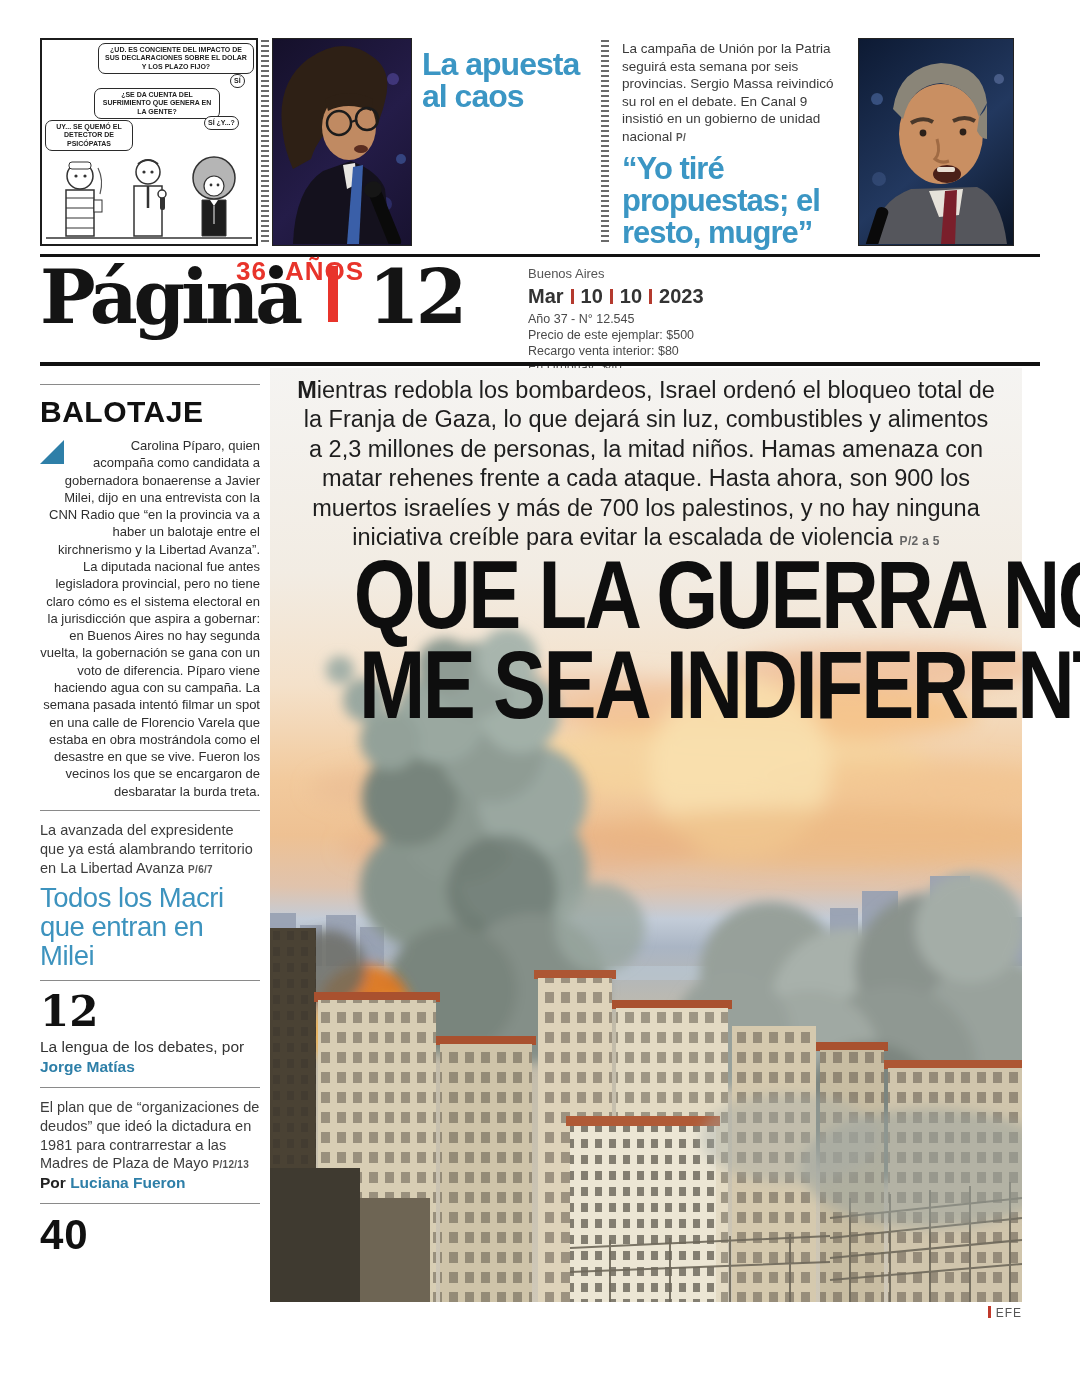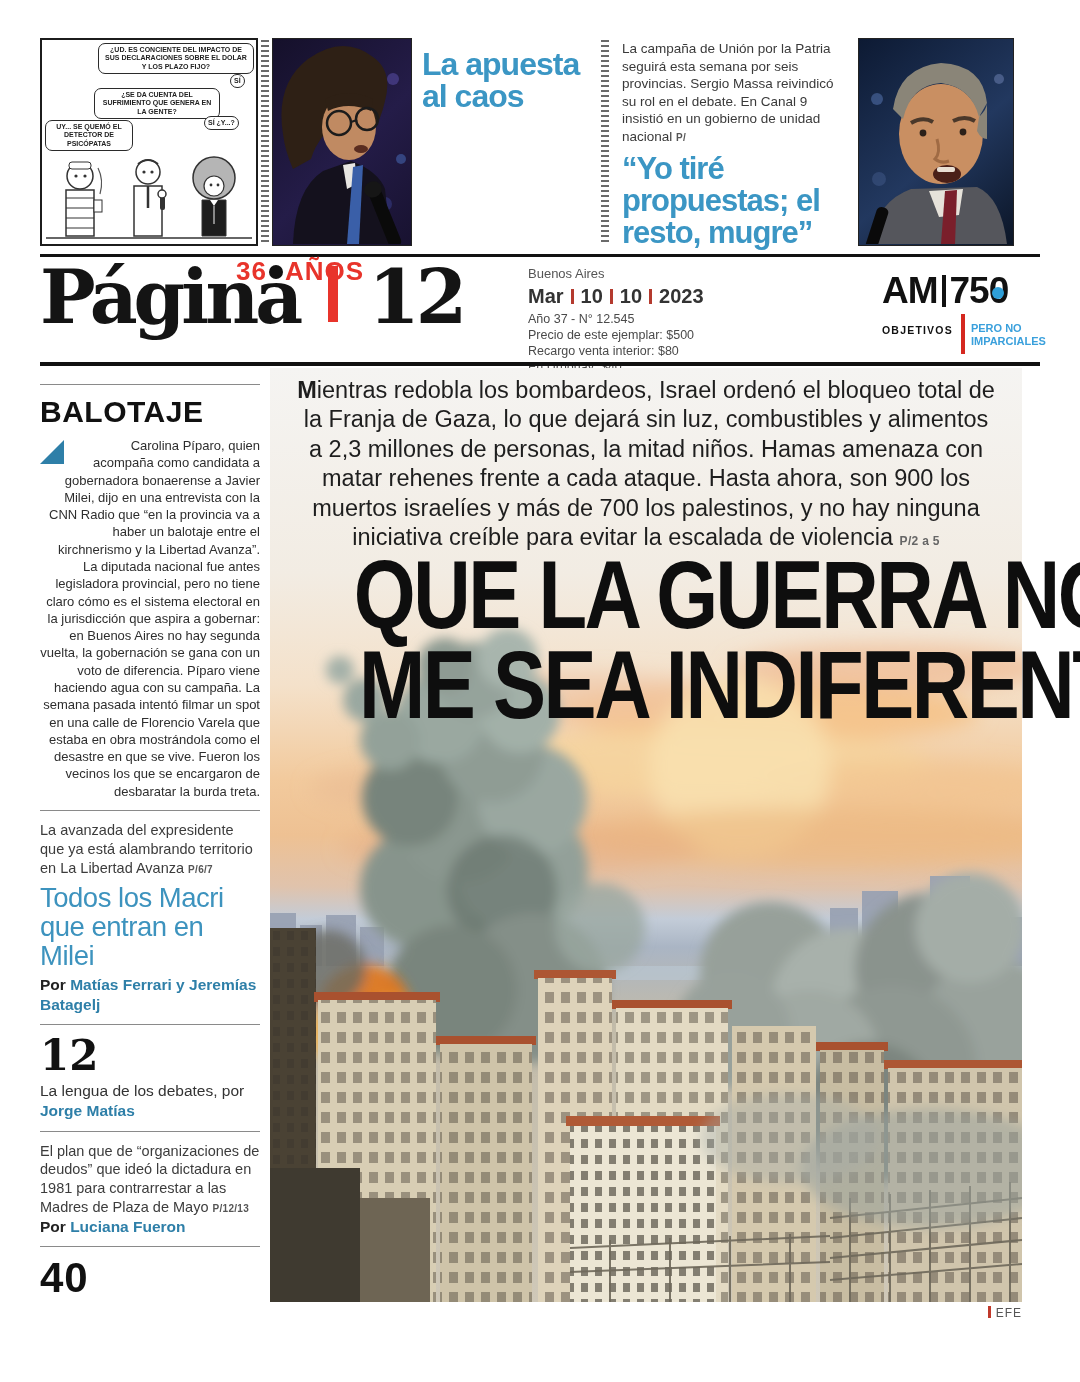--- a/index.html
+++ b/index.html
@@ -208,50 +208,33 @@
     <div class="mi-city">Buenos Aires</div>
     <div class="mi-date">
       <span>Mar</span><span class="dsep"></span><span>10</span><span class="dsep"></span><span>10</span><span class="dsep"></span><span>2023</span>
     </div>
     <div>Año 37 - N° 12.545</div>
     <div>Precio de este ejemplar: $500</div>
     <div>Recargo venta interior: $80</div>
     <div>En Uruguay: $40</div>
   </div>
 
-  <div class="am750">
-    <div class="am-row">
-      <span class="am-txt">AM</span>
-      <span class="am-bar-black"></span>
-      <span class="am-txt">75</span>
-      <span class="am-txt zero"><span>0</span><span class="dot"></span></span>
-    </div>
-    <div class="am-sub">
-      <span class="objetivos">OBJETIVOS</span>
-      <span class="am-bar-red"></span>
-      <span class="am-tag">
-        <span>PERO NO</span><br>
-        <span>IMPARCIALES</span>
-      </span>
-    </div>
-  </div>
 </div>
 
 <div class="rule-mast"></div>
 
 <div class="sidebar">
   <hr class="sb-rule">
   <div class="sb-title">BALOTAJE</div>
   <p class="sb-lead"><span class="tri"></span><span>Carolina Píparo, quien acompaña como candidata a gobernadora bonaerense a Javier Milei, dijo en una entrevista con la CNN Radio que “en la provincia va a haber un balotaje entre el kirchnerismo y la Libertad Avanza”. La diputada nacional fue antes legisladora provincial, pero no tiene claro cómo es el sistema electoral en la jurisdicción que aspira a gobernar: en Buenos Aires no hay segunda vuelta, la gobernación se gana con un voto de diferencia. Píparo viene haciendo agua con su campaña. La semana pasada intentó filmar un spot en una calle de Florencio Varela que estaba en obra mostrándola como el desastre en que se vive. Fueron los vecinos los que se encargaron de desbaratar la burda treta.</span></p>
 
   <hr class="sb-rule">
   <div>
     <p class="sb-teaser"><span>La avanzada del expresidente que ya está alambrando territorio en La Libertad Avanza</span> <span class="pgref">P/6/7</span></p>
     <p class="sb-head">Todos los Macri que entran en Milei</p>
-    <p class="sb-by"><span>Por </span><span class="nm">Matías Ferrari y Jeremías Batagelj</span></p>
   </div>
 
   <hr class="sb-rule">
   <div>
     <p class="sb-num-serif">12</p>
     <p class="sb-small"><span>La lengua de los debates, por </span><span class="nm">Jorge Matías</span></p>
   </div>
 
   <hr class="sb-rule">
   <div>

